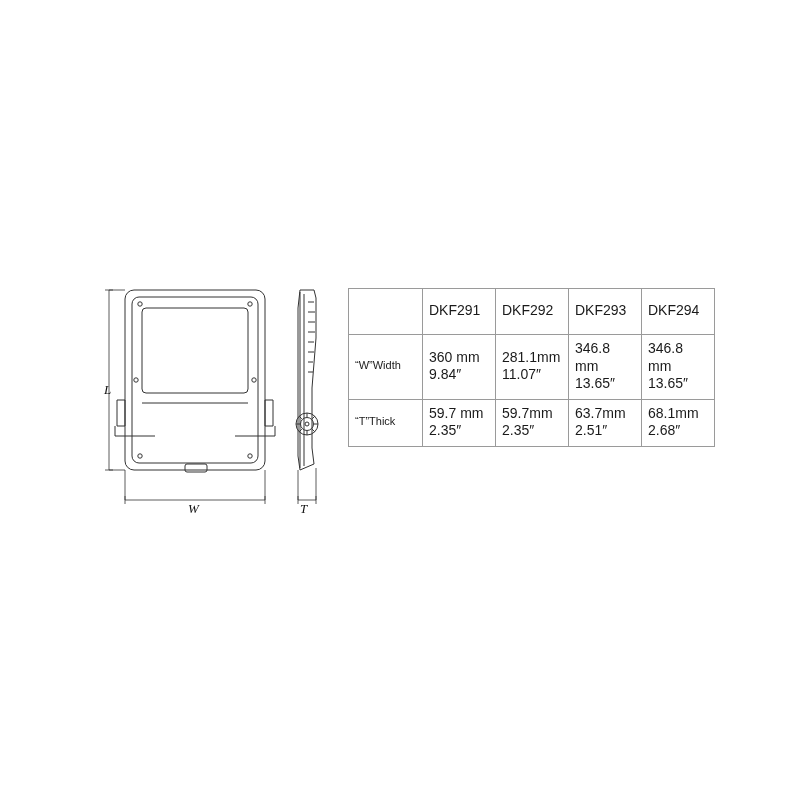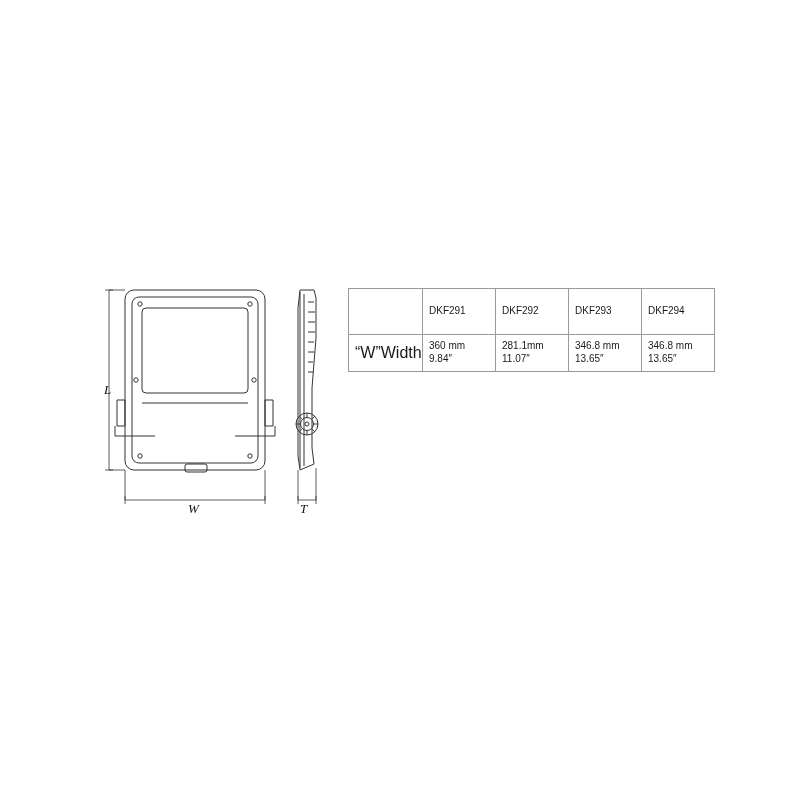--- a/index.html
+++ b/index.html
@@ -61,33 +61,33 @@
     top: 288px;
     border-collapse: collapse;
     table-layout: fixed;
     width: 364px;
   }
   .spec-table td,
   .spec-table th {
     border: 1px solid #9a9a9a;
     padding: 5px 6px 6px 6px;
     vertical-align: middle;
-    font-size: 10px;
+    font-size: 14px;
     font-family: "Liberation Sans", sans-serif;
     font-weight: normal;
     color: #1a1a1a;
     line-height: 1.25;
     text-align: left;
     height: 34px;
     box-sizing: border-box;
   }
   .spec-table .col-head {
     width: 74px;
     white-space: nowrap;
-    font-size: 16px;
+    font-size: 11px;
   }
   .spec-table .corner {
     width: 74px;
   }
   .spec-table thead td {
     height: 46px;
     vertical-align: middle;
   }
   .spec-table .val {
     width: 73px;
@@ -198,16 +198,35 @@
         </td>
         <td class="val">
           <span>346.8 mm</span>
           <span class="val-line2">13.65″</span>
         </td>
         <td class="val">
           <span>346.8 mm</span>
           <span class="val-line2">13.65″</span>
         </td>
       </tr>
+      <tr>
+        <td class="col-head">“T”Thick</td>
+        <td class="val">
+          <span>59.7 mm</span>
+          <span class="val-line2">2.35″</span>
+        </td>
+        <td class="val">
+          <span>59.7mm</span>
+          <span class="val-line2">2.35″</span>
+        </td>
+        <td class="val">
+          <span>63.7mm</span>
+          <span class="val-line2">2.51″</span>
+        </td>
+        <td class="val">
+          <span>68.1mm</span>
+          <span class="val-line2">2.68″</span>
+        </td>
+      </tr>
     </tbody>
   </table>
 
 </div>
 
 </body></html>

